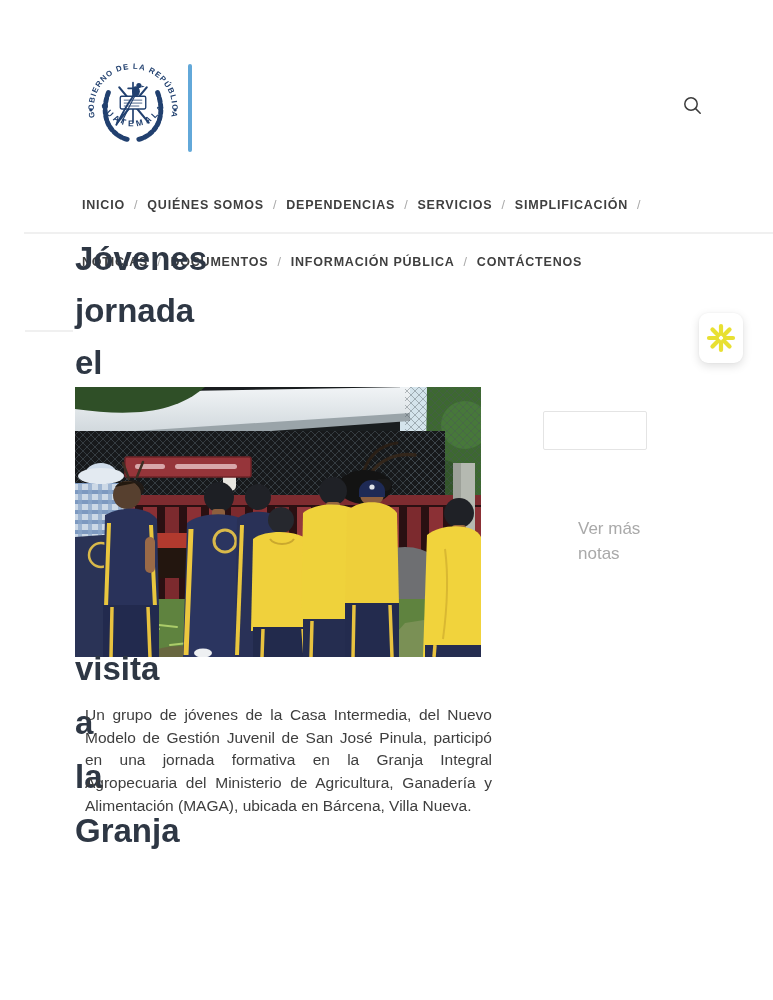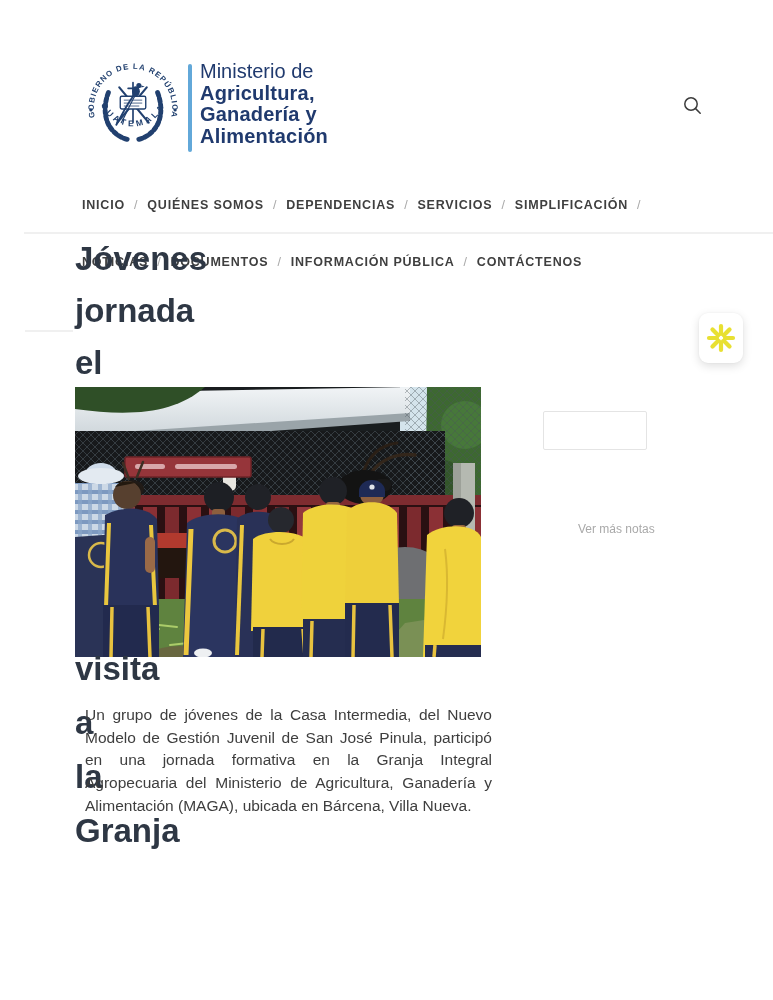--- a/index.html
+++ b/index.html
@@ -39,21 +39,21 @@
   .photo svg{display:block;width:406px;height:270px;}
 
   .body-text{position:absolute;left:75px;top:694px;width:407px;margin:10px;z-index:3;
              font-size:15.5px;line-height:22.7px;text-align:justify;color:#3e3e3e;}
 
   
   .sb-label{position:absolute;left:543px;top:385px;font-size:19.5px;color:#2d2d2d;margin-top:23px;}
   .sb-input{position:absolute;left:543px;top:411px;width:104px;height:39px;box-sizing:border-box;
             border:1px solid #e4e4e4;border-radius:2px;background:#fff;font-size:15px;padding:0 8px;outline:none;}
   .more-link{position:absolute;left:578px;top:517px;width:78px;display:block;
-             font-size:12px;line-height:24.5px;color:#a9a9a9;text-decoration:none;cursor:pointer;}
+             font-size:17px;line-height:24.5px;color:#a9a9a9;text-decoration:none;cursor:pointer;}
 
   
   .float-btn{position:absolute;left:699px;top:313px;width:44px;height:50px;background:#fff;border:none;
              border-radius:9px;box-shadow:0 3px 10px rgba(0,0,0,.13),0 0 2px rgba(0,0,0,.05);
              display:flex;align-items:center;justify-content:center;cursor:pointer;z-index:5;}
 </style>
 </head>
 <body>
 
 <div class="page">
@@ -84,26 +84,20 @@
         <path d="M 1 -12 C -7 -2 -11 8 -17 18" stroke-width="2"></path>
         <path d="M 3 -13 C -3 -3 -7 7 -12 16" stroke-width="1.2"></path>
       </g>
       <g fill="#21406f">
         <ellipse cx="3" cy="-16" rx="4" ry="5.2"></ellipse>
         <circle cx="6" cy="-22" r="2.6"></circle>
         <path d="M 8.5 -22 L 12 -21 L 8.5 -20 Z"></path>
       </g>
     </svg>
     <div class="logo-bar"></div>
-    <div class="logo-text">
-      <div class="lt-light">Ministerio de</div>
-      <div class="lt-bold">Agricultura,</div>
-      <div class="lt-bold">Ganadería y</div>
-      <div class="lt-bold">Alimentación</div>
-    </div>
   </a>
 
   <button class="search-btn" title="">
     <svg width="22" height="22" viewBox="0 0 22 22">
       <circle cx="9" cy="9" r="6.2" fill="none" stroke="#3c3c3c" stroke-width="1.5"></circle>
       <line x1="13.6" y1="13.6" x2="18.2" y2="18.2" stroke="#3c3c3c" stroke-width="1.5" stroke-linecap="round"></line>
     </svg>
   </button>
 
   <nav>

